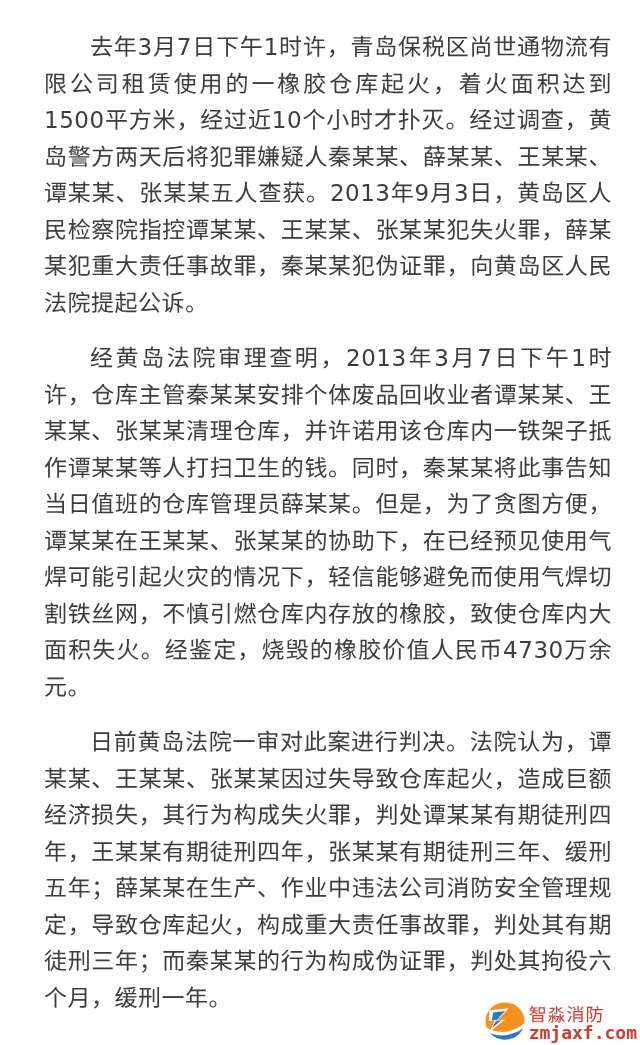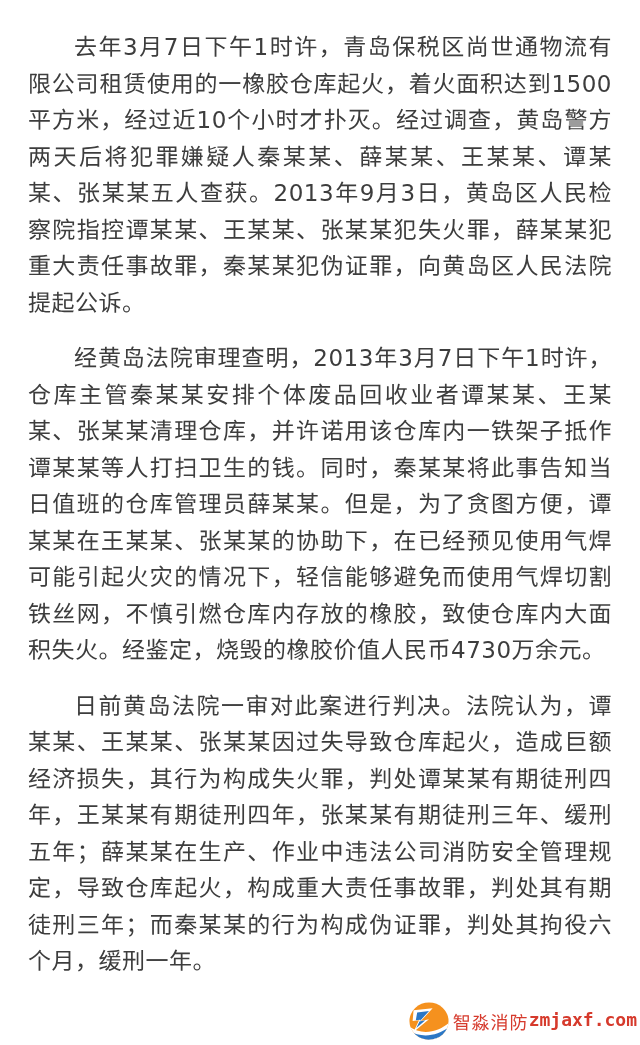--- a/index.html
+++ b/index.html
@@ -22,21 +22,21 @@
   }
   .article {
     padding: 29px 28px 0 28px;
     font-size: 23px;
     line-height: 36.5px;
     color: #3d3d3d;
     text-align: justify;
     letter-spacing: 0.5px;
   }
   .article p {
-    margin: 0 0 19px 0;
+    margin: 0 0 19px 16px;
     text-indent: 2em;
   }
   .watermark {
     position: absolute;
     right: 3px;
     bottom: 3px;
     display: flex;
     align-items: center;
   }
   .watermark .logo {
@@ -45,21 +45,21 @@
     display: inline-block;
     margin-right: 3px;
   }
   .watermark .logo svg {
     width: 100%;
     height: 100%;
     display: block;
   }
   .wm-text {
     display: flex;
-    flex-direction: row;
+    flex-direction: column;
     justify-content: center;
   }
   .wm-brand {
     font-size: 18px;
     line-height: 21px;
     font-weight: 500;
     color: #d63a2c;
     letter-spacing: 1px;
     white-space: nowrap;
   }

